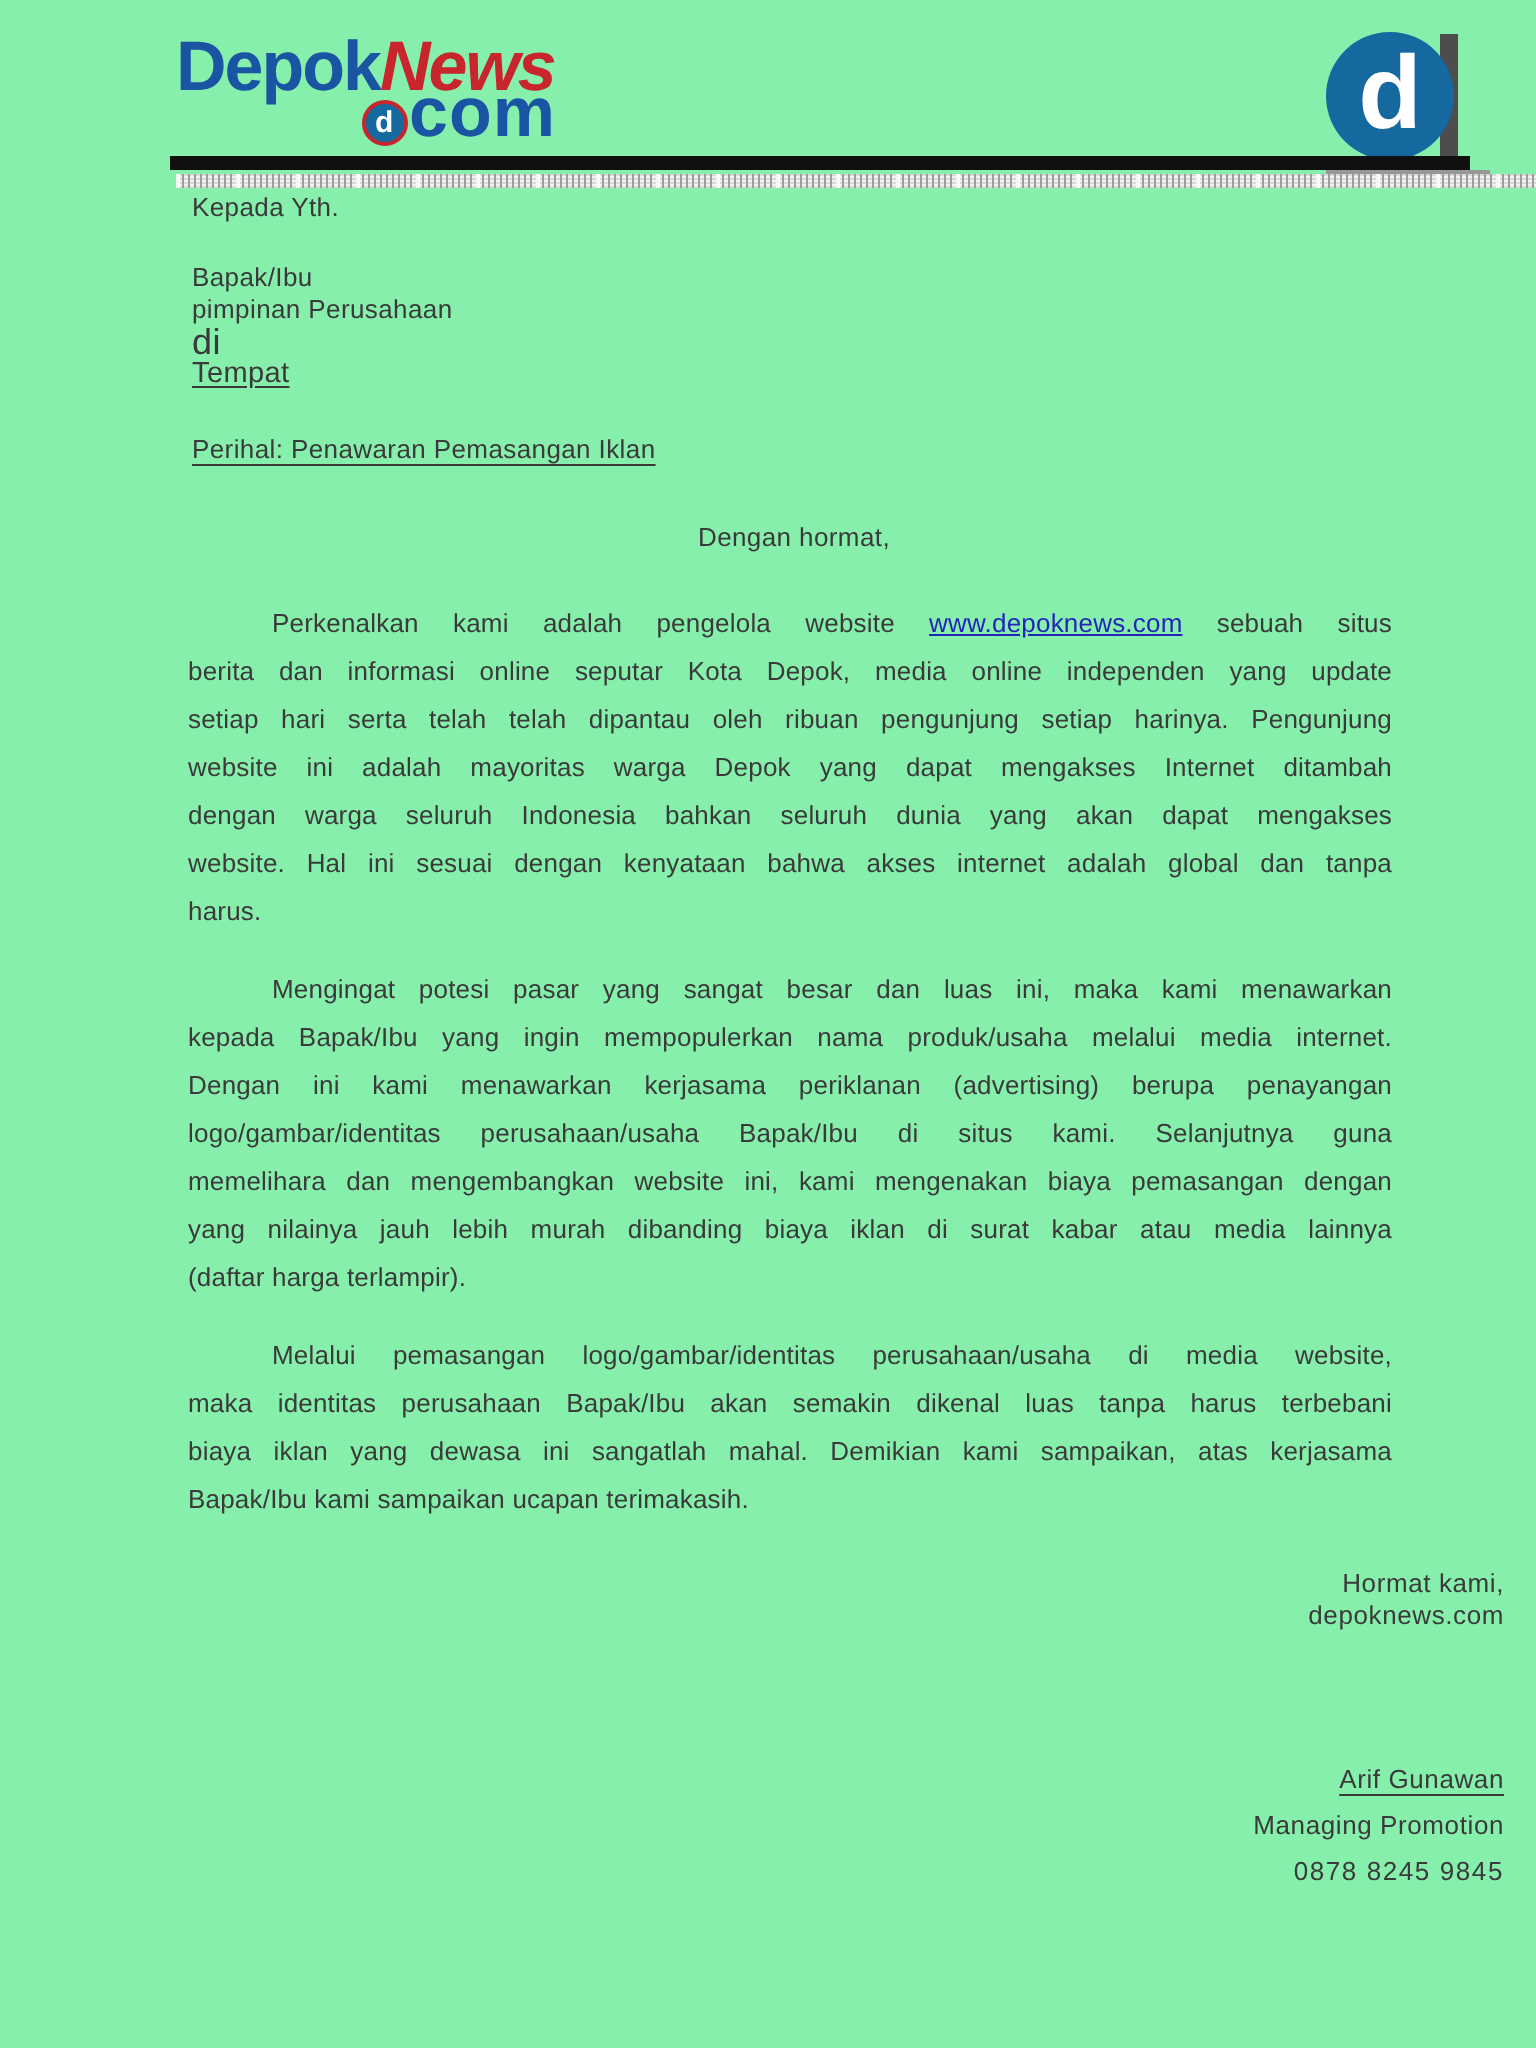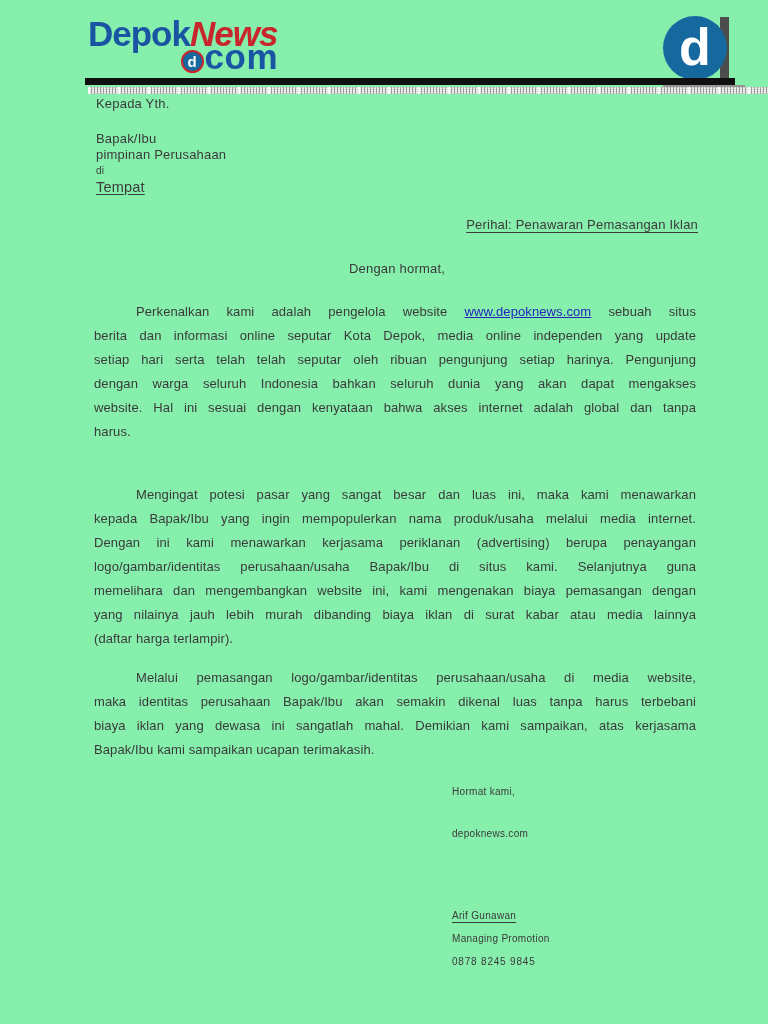--- a/index.html
+++ b/index.html
@@ -44,38 +44,38 @@
     background:
       repeating-linear-gradient(90deg, rgba(255,255,255,0.9) 0 2px, transparent 2px 30px),
       repeating-linear-gradient(90deg, #9d9d9d 0 1px, transparent 1px 3px),
       repeating-linear-gradient(180deg, #d9d9d9 0 1px, #f1f1f1 1px 2px);
   }
   
   .blk{position:absolute;left:96px;width:602px;}
   .t13{font-size:13px;line-height:16px;letter-spacing:0.2px;}
   .blk-kepada{top:96px;}
   .blk-recipient{top:131px;}
-  .r-di{font-size:10px;}
+  .r-di{font-size:18px;}
   .r-tempat{font-size:14.5px;text-decoration:underline;text-underline-offset:2px;}
-  .blk-perihal{top:217px;text-align:right;}
+  .blk-perihal{top:217px;}
   .u{text-decoration:underline;text-underline-offset:3px;}
   .blk-greeting{top:261px;text-align:center;}
   .para{position:absolute;left:94px;width:602px;font-size:13px;letter-spacing:0.1px;}
   .para-1{top:300px;}
   .para-2{top:483px;}
   .para-3{top:666px;}
   .pline{line-height:24px;text-align:justify;text-align-last:justify;}
   .pline-first{text-indent:42px;}
   .pline-last{text-align-last:left;}
   .weblink{color:#2424bb;text-decoration:underline;}
   
-  .sig{position:absolute;left:452px;top:784px;width:300px;text-align:left;
-       font-size:10px;letter-spacing:0.3px;}
+  .sig{position:absolute;left:452px;top:784px;width:300px;text-align:right;
+       font-size:13px;letter-spacing:0.3px;}
   .sig-closing{line-height:16px;}
-  .sig-company{margin-top:26px;line-height:16px;}
+  .sig-company{line-height:16px;}
   .sig-name{margin-top:65px;line-height:18px;text-decoration:underline;text-underline-offset:3px;}
   .sig-title{margin-top:5px;line-height:18px;}
   .sig-phone{margin-top:5px;line-height:18px;letter-spacing:0.8px;}
 </style>
 </head>
 <body>
 
 <div class="page">
 
   <div class="logo-line1">
@@ -102,21 +102,22 @@
 
   <div class="blk blk-greeting t13">Dengan hormat,</div>
 
   <div class="para para-1">
     <div class="pline pline-first">
       <span>Perkenalkan kami adalah pengelola website</span>
       <a class="weblink" href="#">www.depoknews.com</a>
       <span>sebuah situs</span>
     </div>
     <div class="pline">berita dan informasi online seputar Kota Depok, media online independen yang update</div>
-    <div class="pline">setiap hari serta telah  telah seputar oleh ribuan pengunjung setiap harinya. Pengunjung</div>
+    <div class="pline">setiap hari serta telah  telah dipantau oleh ribuan pengunjung setiap harinya. Pengunjung</div>
+    <div class="pline">website ini adalah mayoritas warga Depok yang dapat mengakses Internet ditambah</div>
     <div class="pline">dengan warga seluruh Indonesia bahkan seluruh dunia yang akan dapat mengakses</div>
     <div class="pline">website. Hal ini sesuai dengan kenyataan bahwa akses internet adalah global dan tanpa</div>
     <div class="pline pline-last">harus.</div>
   </div>
 
   <div class="para para-2">
     <div class="pline pline-first">Mengingat potesi pasar yang sangat besar dan luas ini, maka kami menawarkan</div>
     <div class="pline">kepada Bapak/Ibu yang ingin mempopulerkan nama produk/usaha melalui media internet.</div>
     <div class="pline">Dengan ini kami menawarkan kerjasama periklanan (advertising) berupa penayangan</div>
     <div class="pline">logo/gambar/identitas perusahaan/usaha Bapak/Ibu di situs kami. Selanjutnya guna</div>

